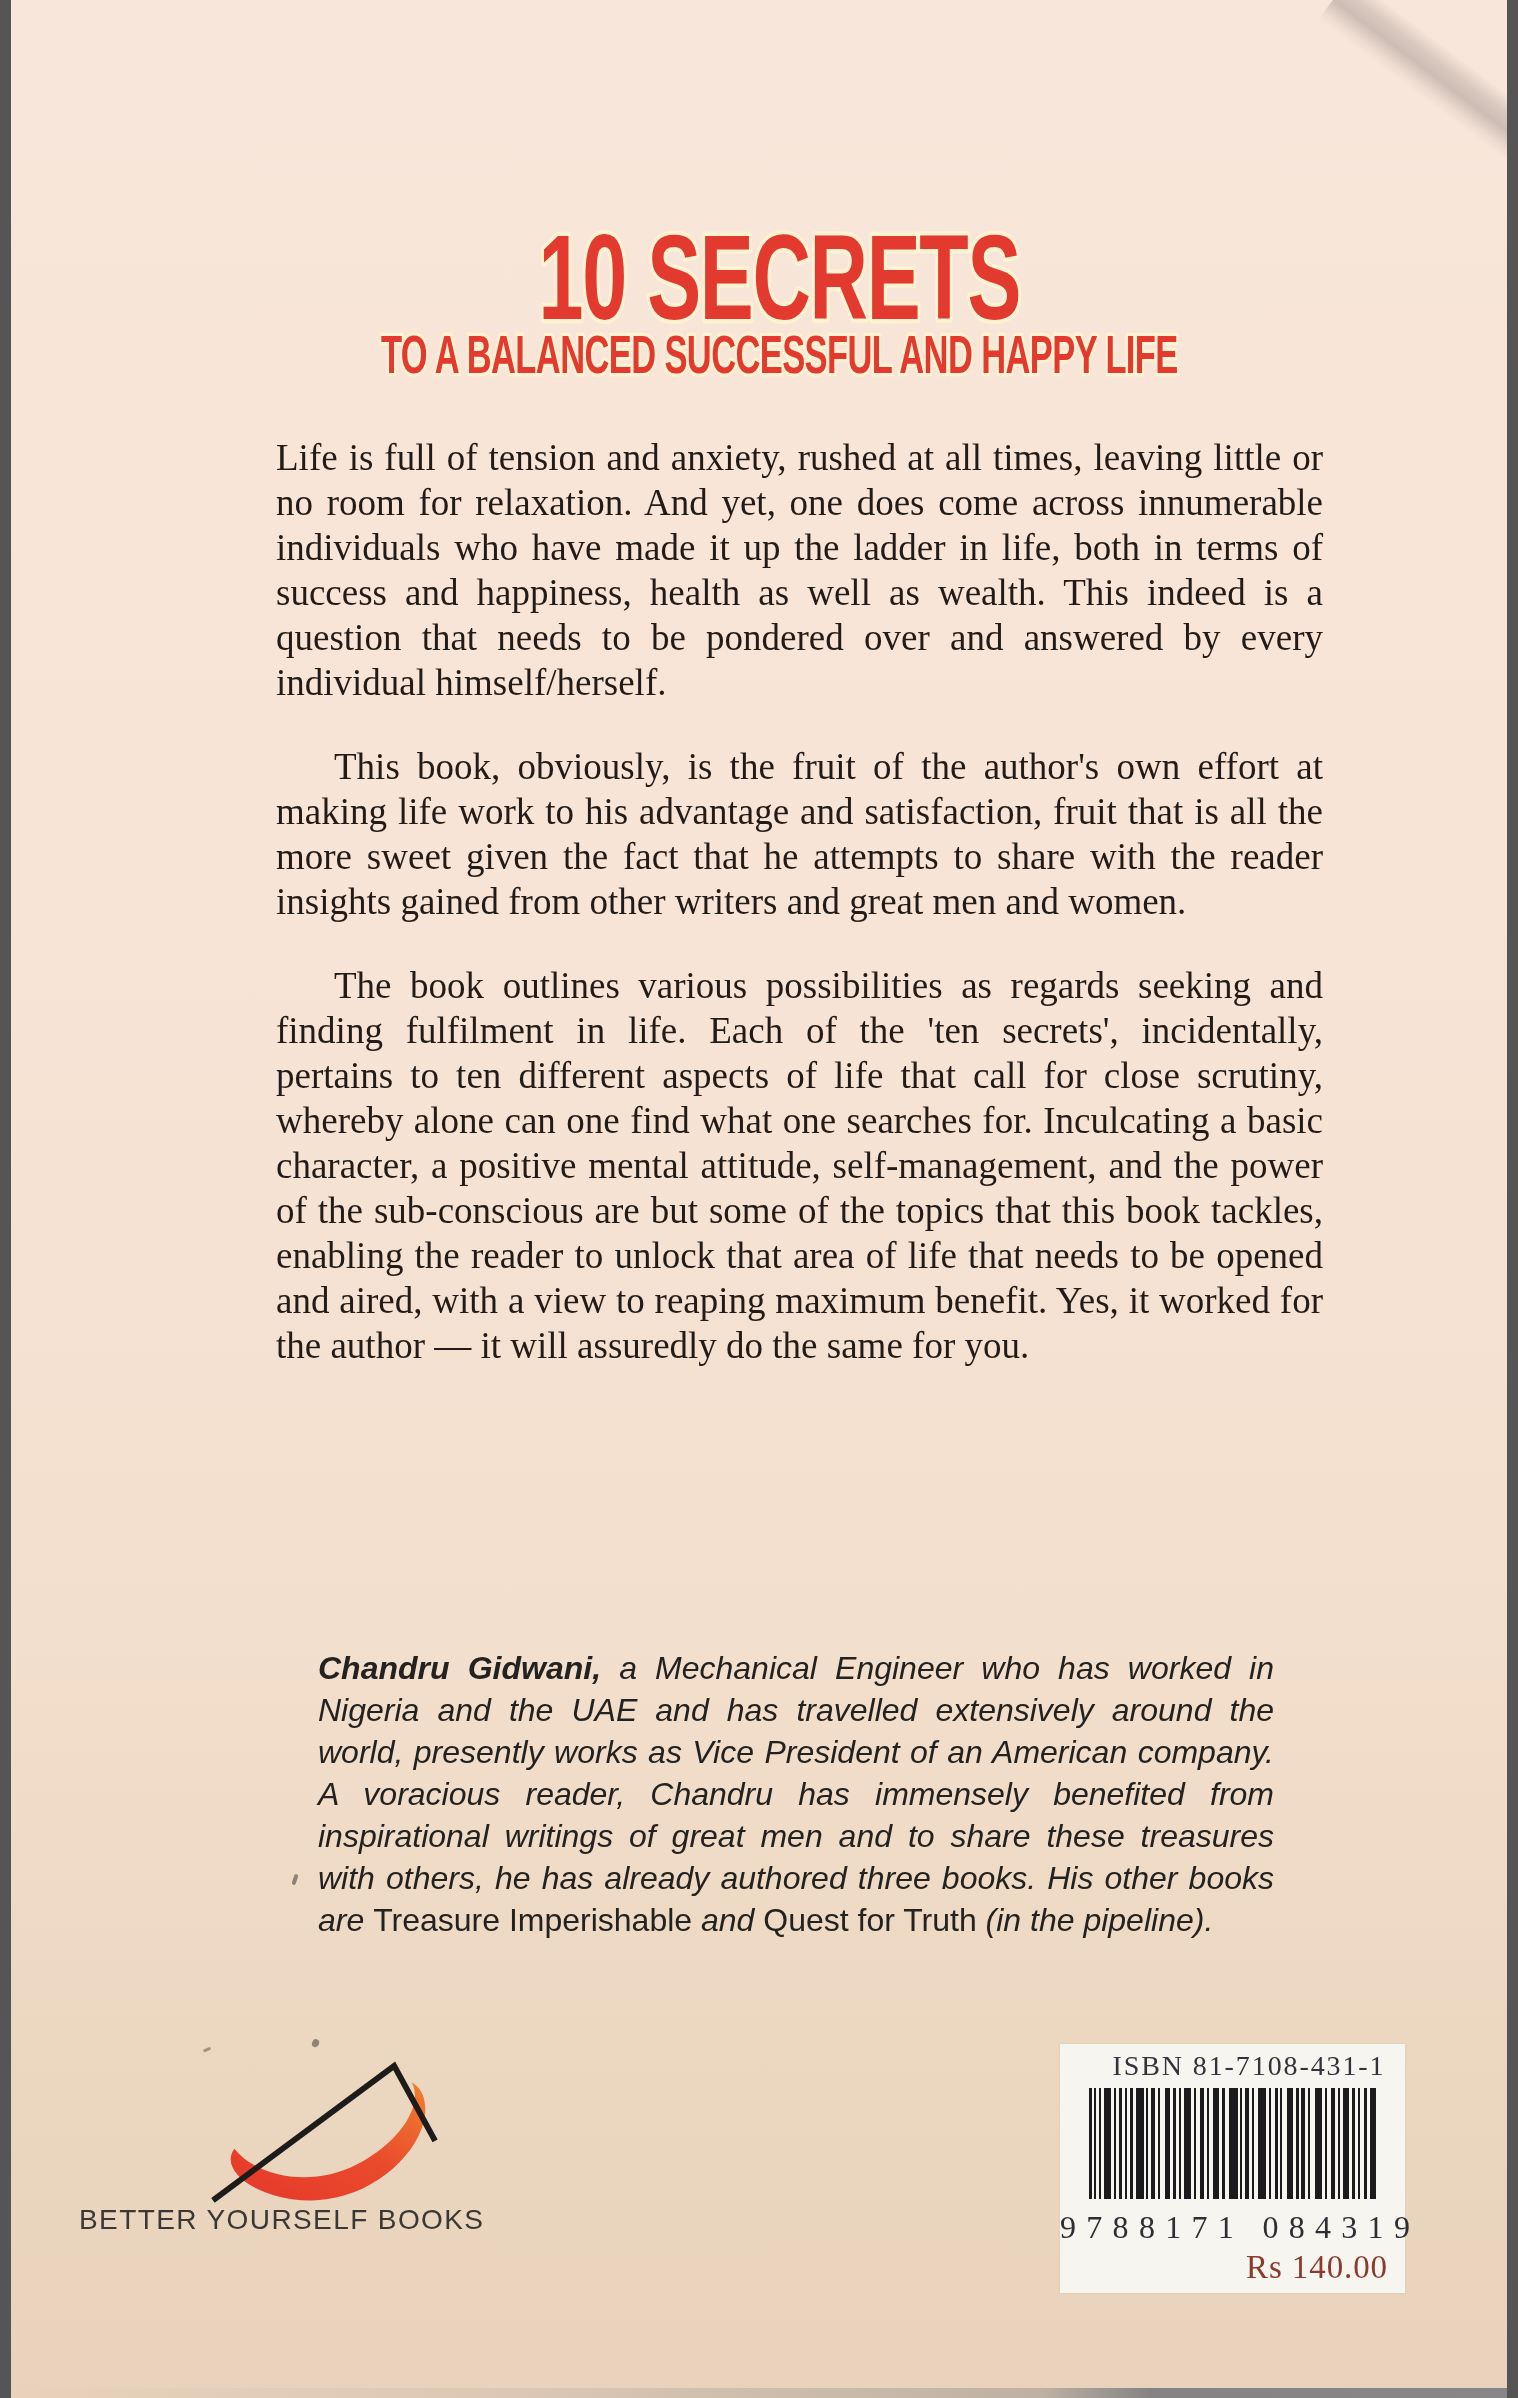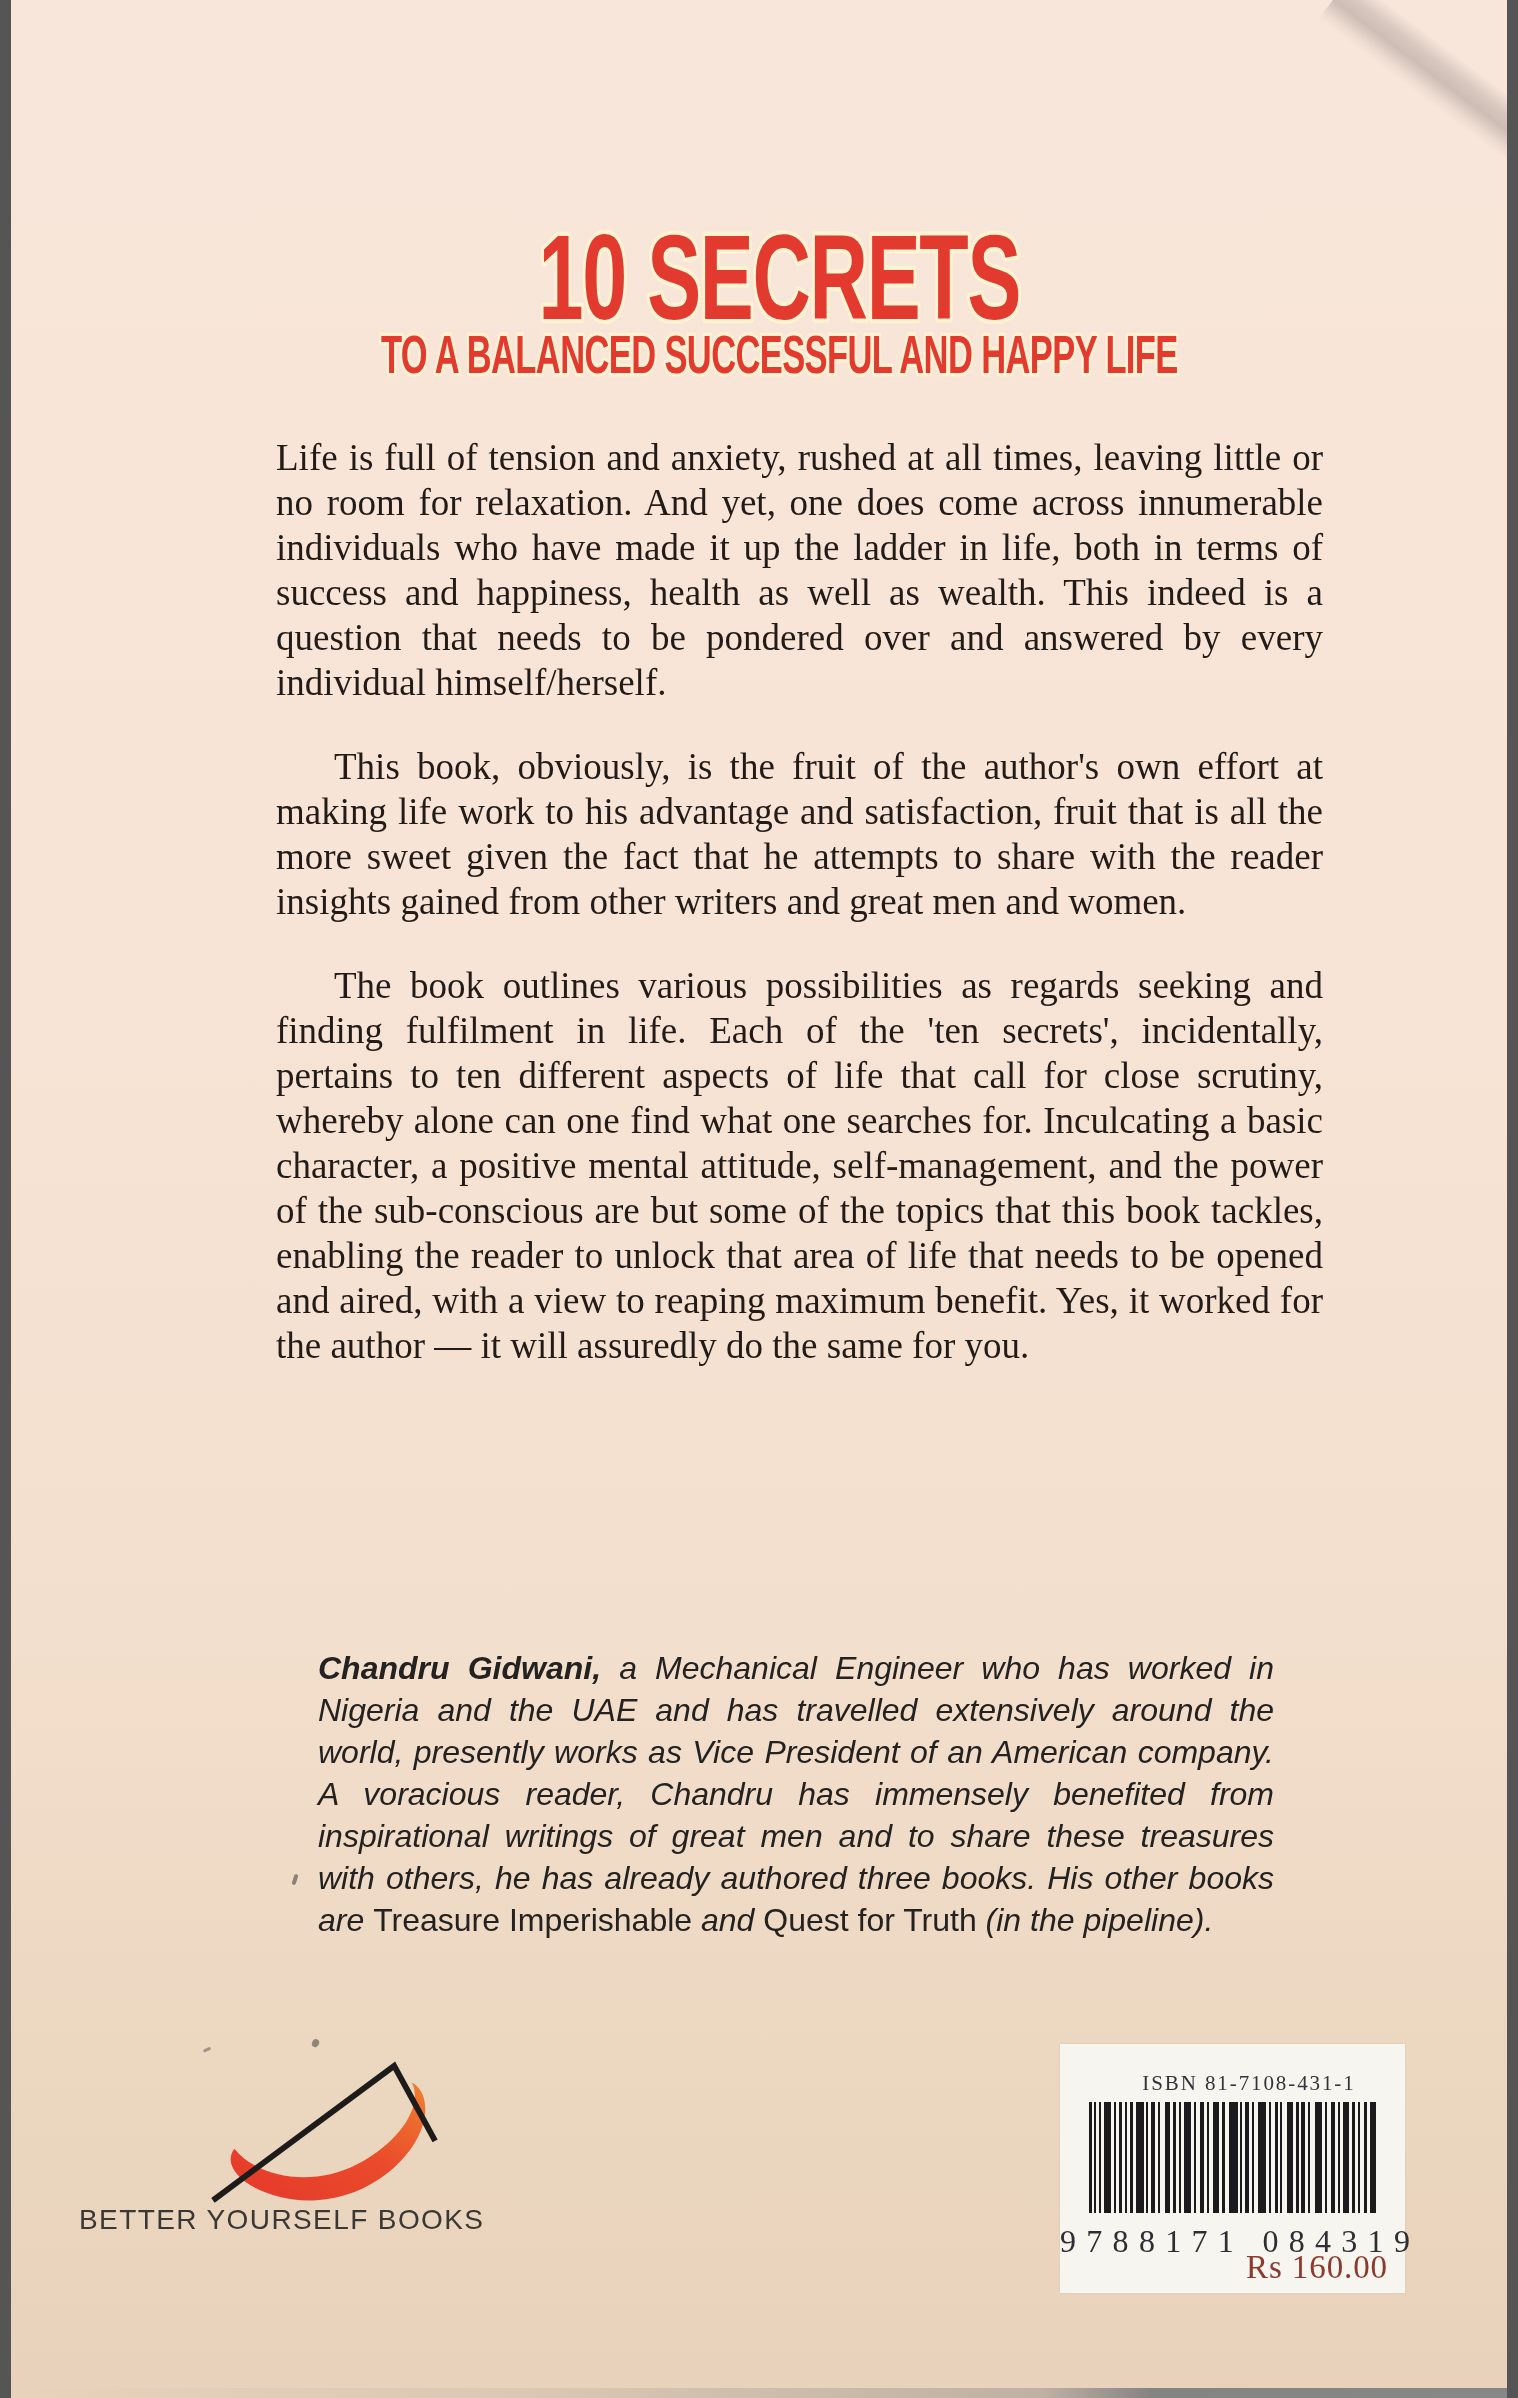--- a/index.html
+++ b/index.html
@@ -48,22 +48,22 @@
     position:absolute;left:68px;top:2204px;width:431px;
     font-family:Liberation Sans, sans-serif;
     font-size:28px;letter-spacing:1.4px;color:#3a3835;white-space:nowrap;
   }
   .isbn-label{
     position:absolute;left:1049px;top:2044px;width:345px;height:249px;
     background:#f7f5f0;
     box-shadow:0 0 1.9px rgba(0,0,0,.08);
   }
   .isbn-text{
-    margin-top:27px;text-align:center;
-    font-size:21px;letter-spacing:1.9px;color:#33333b;white-space:nowrap;padding-left:33px;
+    margin-top:6px;text-align:center;
+    font-size:28px;letter-spacing:1.9px;color:#33333b;white-space:nowrap;padding-left:33px;
   }
   .barcode{display:block;margin:5.6px auto 0 auto;width:287px;height:111px;}
   .barcode-digits{
     text-align:center;margin-top:10px;
     font-size:32px;letter-spacing:10.3px;color:#2e2e34;white-space:nowrap;
   }
   .price{
     position:absolute;right:17px;bottom:7.5px;
     font-size:33px;color:#8d3a2e;letter-spacing:0.9px;
   }
@@ -151,21 +151,21 @@
           <rect x="253" y="0" width="4" height="122"></rect>
         <rect x="260" y="0" width="2" height="122"></rect>
           <rect x="266" y="0" width="6" height="122"></rect>
         <rect x="275" y="0" width="3" height="122"></rect>
           <rect x="281" y="0" width="2" height="122"></rect>
         <rect x="287" y="0" width="4" height="122"></rect>
           <rect x="294" y="0" width="6" height="122"></rect>
       </g>
     </svg>
     <div class="barcode-digits">9788171 084319</div>
-    <div class="price">Rs 160.00</div>
+    <div class="price">Rs 140.00</div>
   </div>
 
   <div class="speck s1"></div>
   <div class="speck s2"></div>
   <div class="speck s3"></div>
 
   <div class="bottom-shadow"></div>
 </div>
 
 

